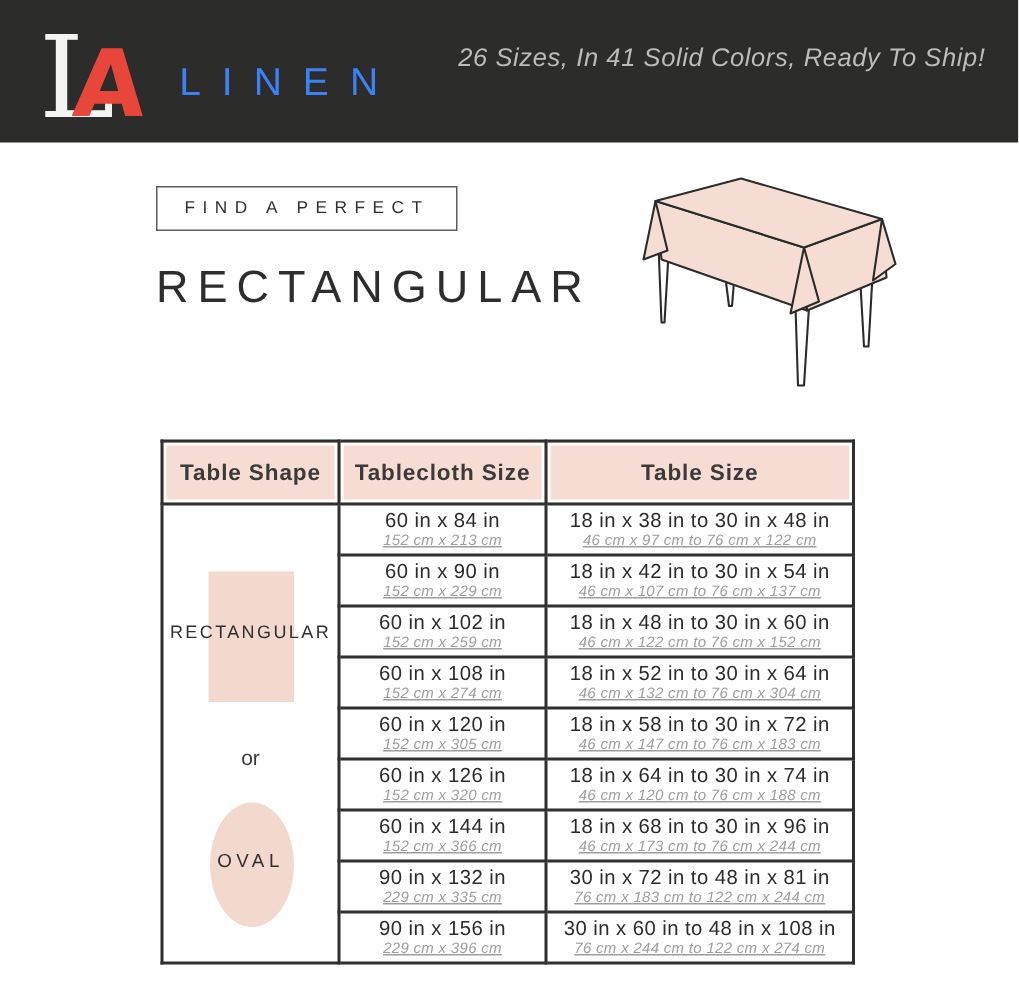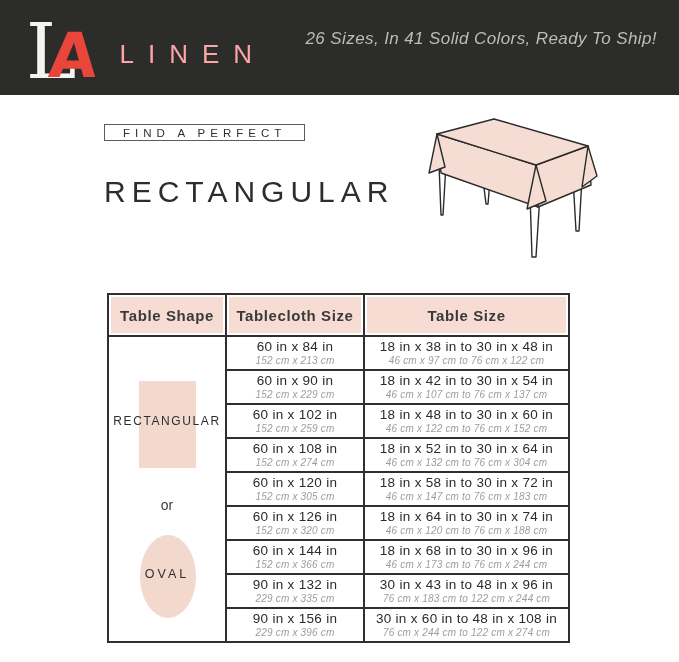--- a/index.html
+++ b/index.html
@@ -20,31 +20,31 @@
   .logo-l {
     font-family:"DejaVu Serif", serif; font-size:76px; line-height:0.92;
     color:#f4f4f2; font-weight:normal;
   }
   .logo-a {
     font-family:"DejaVu Sans", sans-serif; font-size:62px; line-height:0.95;
     color:#e8463a; font-weight:bold; margin-left:-27px; transform:skewX(-4deg);
     position:relative; z-index:2; margin-bottom:1px;
   }
   .logo-rest {
-    color:#fca5a5; font-size:26px; letter-spacing:14px; font-weight:500;
+    color:#3b82f6; font-size:26px; letter-spacing:14px; font-weight:500;
     margin-left:22px; margin-bottom:17px; white-space:nowrap;
   }
   .tagline {
     color:#bcbcbc; font-style:italic; font-size:17px; letter-spacing:0.4px;
     margin-bottom:18px; white-space:nowrap;
   }
 
   
   .kicker {
-    position:absolute; left:104px; top:124px; height:17px;
+    position:absolute; left:104px; top:124px; height:30px;
     border:1px solid #5c5c5c; padding:0 18px; display:flex; align-items:center;
     font-size:11.5px; letter-spacing:5px; color:#2f2f2f; background:#fff;
   }
   .title {
     position:absolute; left:104px; top:167px;
     font-size:30px; line-height:49px; letter-spacing:6px;
     color:#2d2d2d; font-weight:500;
   }
   .illustration { position:absolute; left:400px; top:106px; }
 
@@ -54,21 +54,21 @@
     border-collapse:collapse; table-layout:fixed; width:461px;
     background:#fff;
   }
   .size-table th, .size-table td { border:2px solid #2f2f2f; }
   .size-table th {
     height:42px; background:#f6dcd2; box-shadow:inset 0 0 0 2px #ffffff;
     font-size:15px; font-weight:bold; letter-spacing:0.6px; color:#3a3a3a;
   }
   .size-table td { height:20px; text-align:center; vertical-align:middle; padding:2px 0 3px; }
   .line-in  { font-size:13.5px; color:#2b2b2b; letter-spacing:0.3px; }
-  .line-cm  { font-size:10px; font-style:italic; color:#9d9d9d; letter-spacing:0.2px; margin-top:1px; }
+  .line-cm  { font-size:10px; font-style:italic; color:#9d9d9d; letter-spacing:0.2px; margin-top:1px;text-decoration:underline; }
 
   
   .shape-cell { position:relative; padding:0; }
   .shape-rect {
     position:absolute; left:30px; top:44px; width:57px; height:87px;
     background:#f3d8cd;
   }
   .shape-rect-label {
     position:absolute; left:0; top:77px; width:100%; text-align:center;
     font-size:12px; letter-spacing:1.6px; color:#2f2f2f; z-index:2;
@@ -217,21 +217,21 @@
           <div class="line-in">18 in x 68 in to 30 in x 96 in</div>
           <div class="line-cm">46 cm x 173 cm to 76 cm x 244 cm</div>
         </td>
       </tr>
       <tr>
         <td>
           <div class="line-in">90 in x 132 in</div>
           <div class="line-cm">229 cm x 335 cm</div>
         </td>
         <td>
-          <div class="line-in">30 in x 43 in to 48 in x 96 in</div>
+          <div class="line-in">30 in x 72 in to 48 in x 81 in</div>
           <div class="line-cm">76 cm x 183 cm to 122 cm x 244 cm</div>
         </td>
       </tr>
       <tr>
         <td>
           <div class="line-in">90 in x 156 in</div>
           <div class="line-cm">229 cm x 396 cm</div>
         </td>
         <td>
           <div class="line-in">30 in x 60 in to 48 in x 108 in</div>

